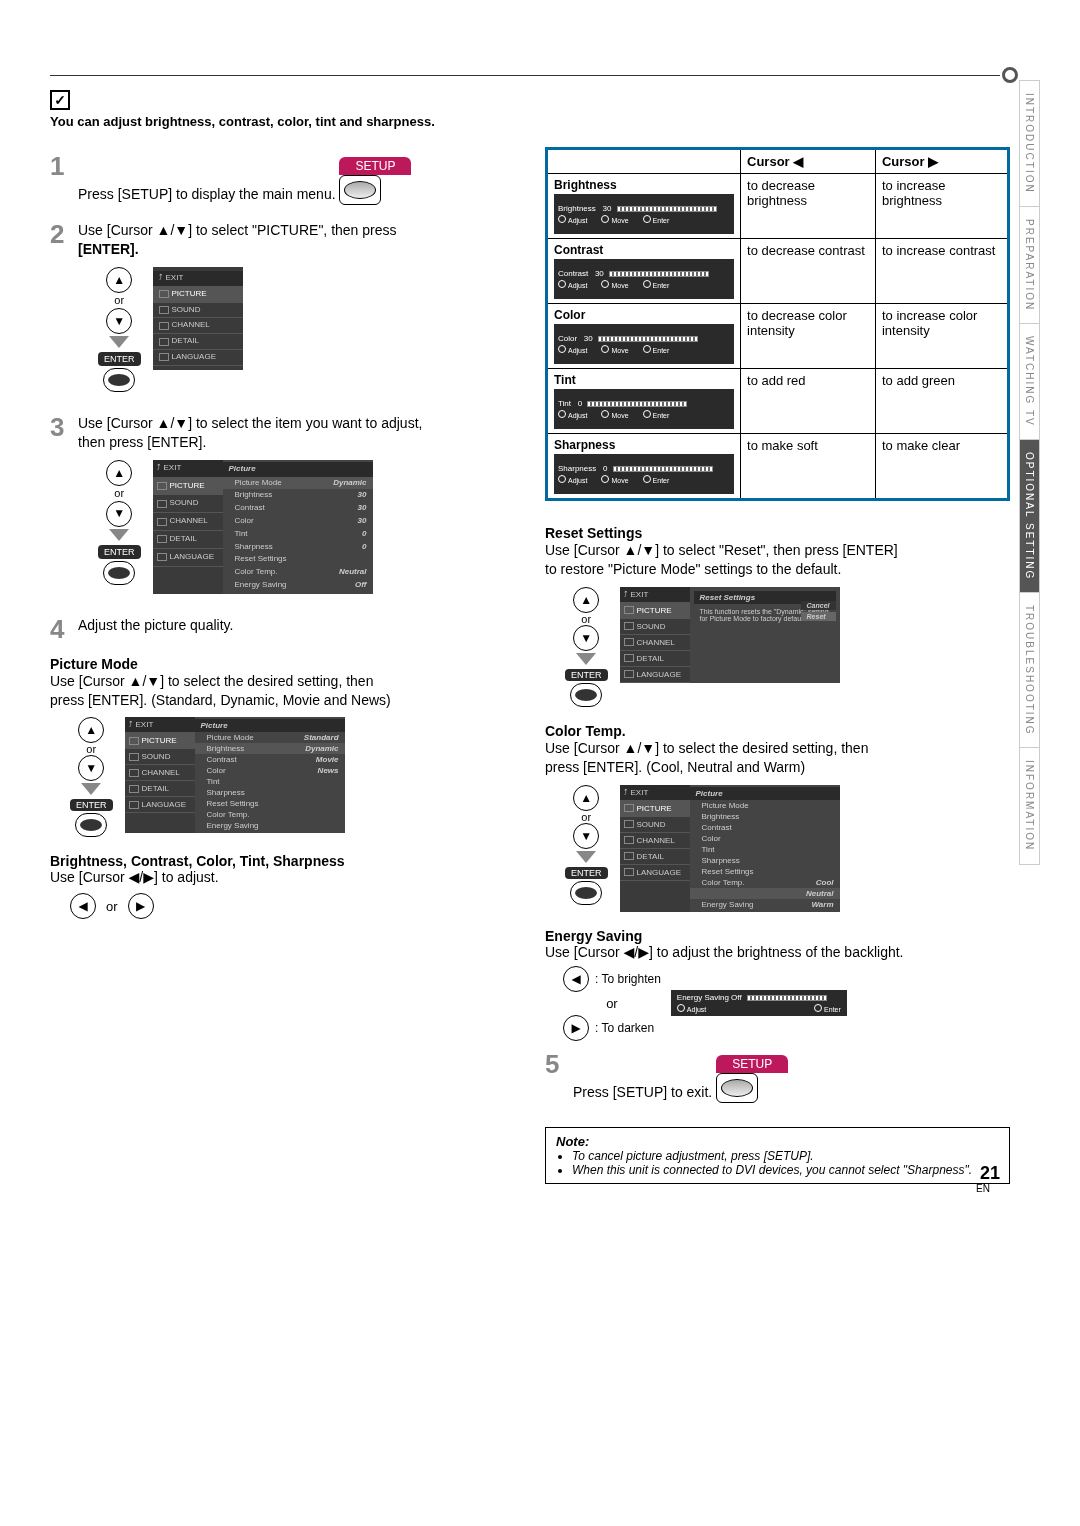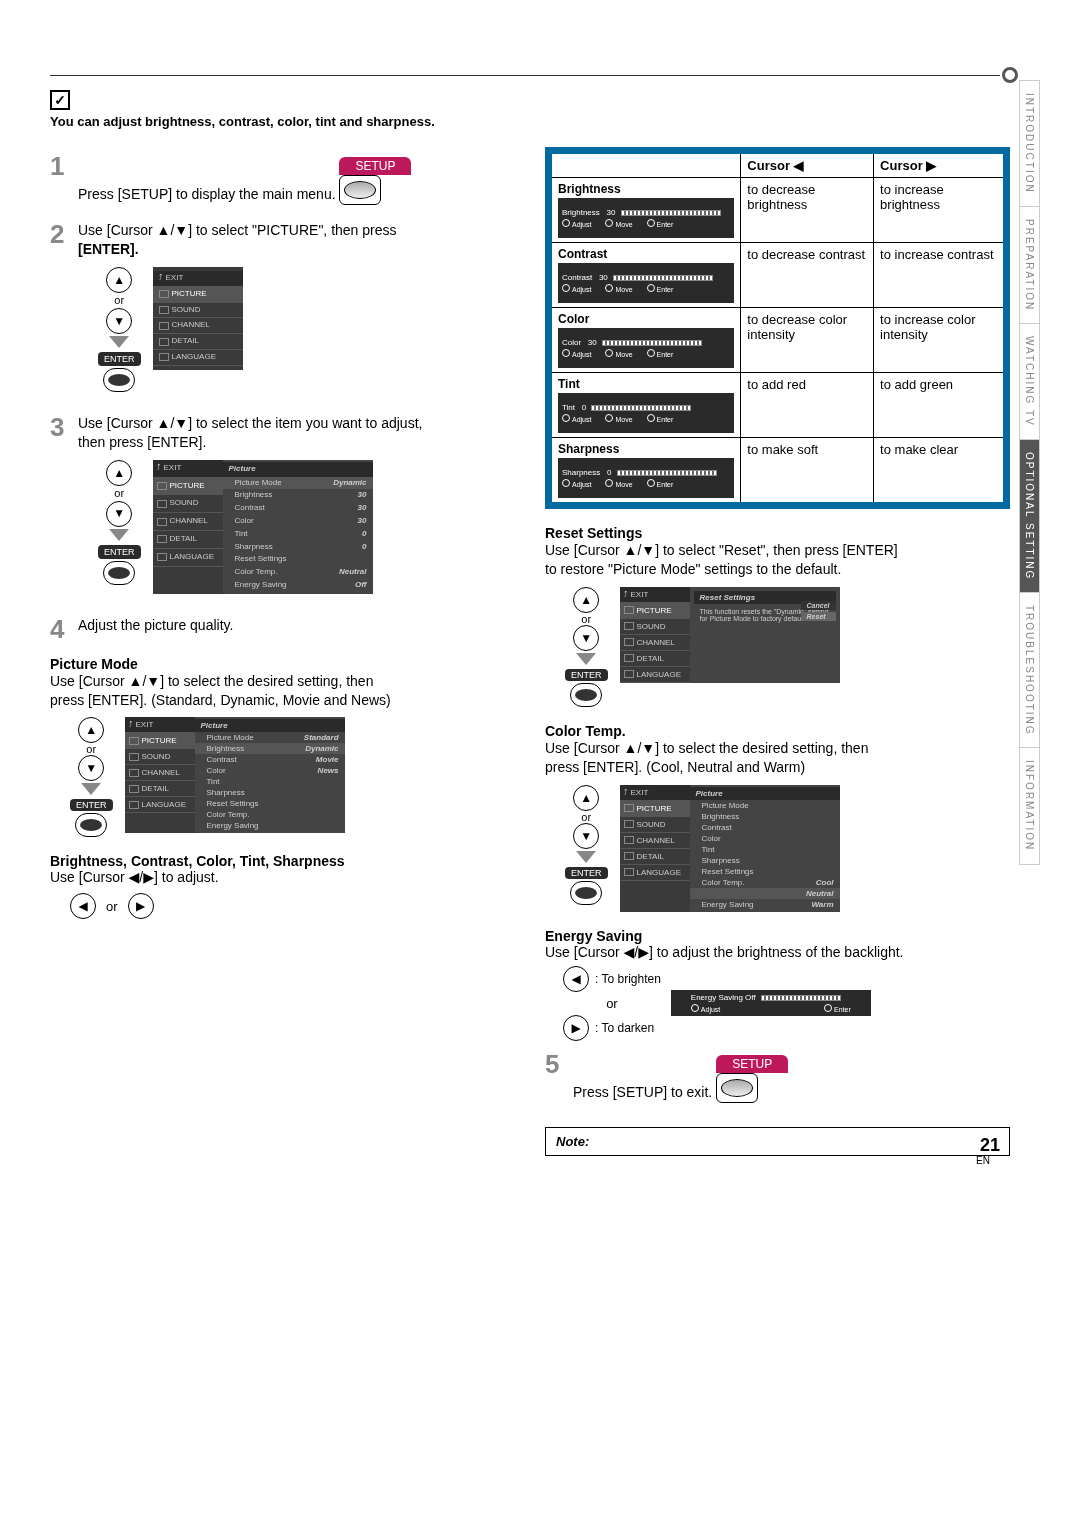--- a/index.html
+++ b/index.html
@@ -236,25 +236,25 @@
     font-weight: bold;
   }
   .lr-row {
     display: flex;
     align-items: center;
     gap: 10px;
     font-size: 13px;
     margin: 8px 0 12px 20px;
   }
   .adj-table {
-    border: 7px solid #0369a1;
+    border: 3px solid #0369a1;
     border-collapse: collapse;
     font-size: 13px;
     width: 100%;
-    margin-bottom: 16px;
+    margin-bottom: 24px;
   }
   .adj-table th, .adj-table td {
     border: 1px solid #000;
     padding: 4px 6px;
     text-align: left;
     vertical-align: top;
   }
   .adj-table th { font-weight: bold; }
   .adj-table td:first-child {
     width: 42%;
@@ -316,22 +316,22 @@
     padding: 1px 6px;
     font-weight: bold;
     font-style: italic;
     font-size: 7px;
   }
   .reset-panel-detail .btns div.hl { background: #666;}
   .es-panel {
     background: #2a2a2a;
     color: #fff;
     font-size: 8px;
-    padding: 3px 20px;
-    width: 200px;
+    padding: 3px 6px;
+    width: 176px;
   }
   .note-box {
     border: 1px solid #000;
     padding: 6px 10px;
     margin-top: 14px;
     font-size: 12px;
   }
   .note-box .nhd { font-weight: bold; font-style: italic; font-size: 13px;}
   .note-box ul { padding-left: 16px; font-style: italic; }
   .side-tabs {
@@ -893,20 +893,24 @@
           <span>Press [SETUP] to exit.</span>
           <div class="setup-btn">
             <div class="setup-label">SETUP</div>
             <div class="setup-oval"></div>
           </div>
         </div>
       </div>
 
       <div class="note-box">
         <div class="nhd">Note:</div>
+        <ul id="note-list">
+            <li>To cancel picture adjustment, press [SETUP].</li>
+            <li>When this unit is connected to DVI devices, you cannot select "Sharpness".</li>
+          </ul>
       </div>
 
     </div>
   </div>
 
   <div class="side-tabs" id="side-tabs">
       <div>INTRODUCTION</div>
       <div>PREPARATION</div>
       <div>WATCHING TV</div>
       <div class="active">OPTIONAL SETTING</div>

